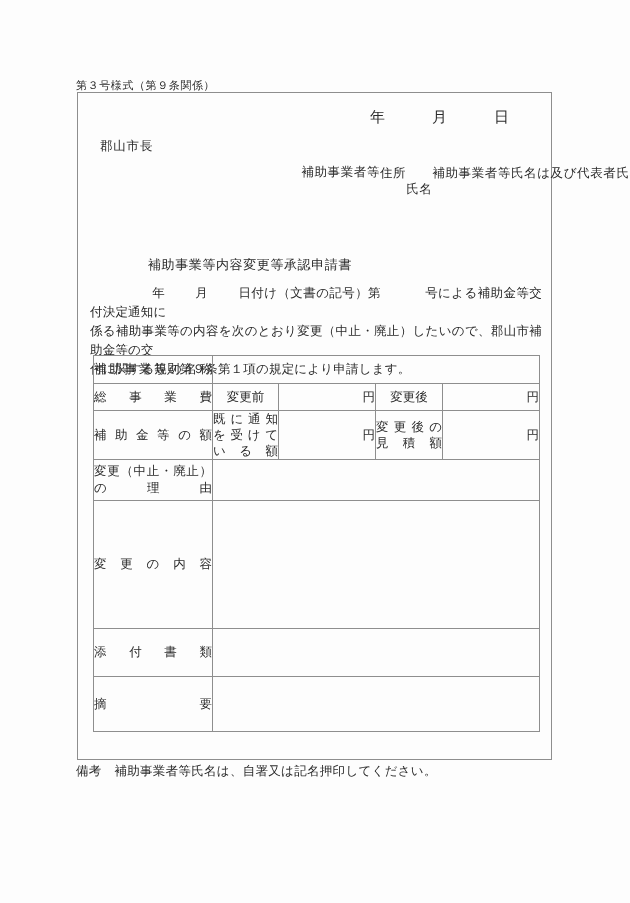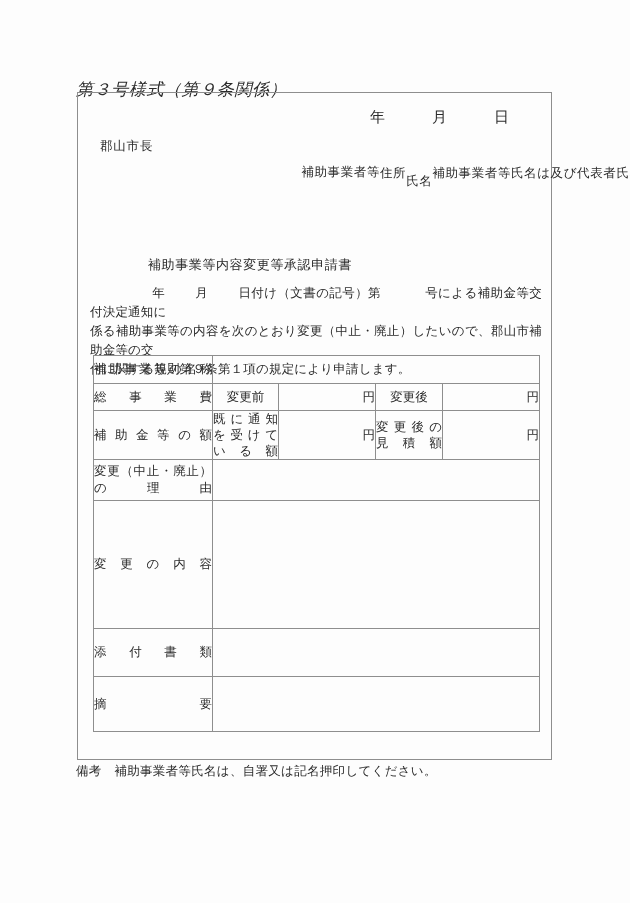--- a/index.html
+++ b/index.html
@@ -15,24 +15,23 @@
     color: #2a2a2a;
     background: #fdfdfd;
     overflow: hidden;
   }
 
   
   .form-number {
     position: absolute;
     left: 76px;
     top: 78px;
-    font-size: 17px;
+    font-size: 11px;
     letter-spacing: 0.6px;
     white-space: nowrap;
-    font-style: italic;
   }
 
   
   .page-frame {
     position: absolute;
     left: 77px;
     top: 92px;
     width: 475px;
     height: 668px;
     border: 1px solid #8e8e8e;
@@ -75,21 +74,21 @@
   }
   .applicant-label {
     width: 80px;
     flex: 0 0 80px;
   }
   .applicant-fields {
     display: flex;
     flex-direction: row;
   }
   .applicant-fields span { line-height: 19px; }
-  .applicant-fields span.gap-top { margin-top: 8px; }
+  .applicant-fields span.gap-top { margin-top: 16px; }
 
   
   .doc-title {
     position: absolute;
     left: 0;
     top: 256px;
     width: 500px;
     text-align: center;
     font-size: 13px;
     letter-spacing: 0.6px;

